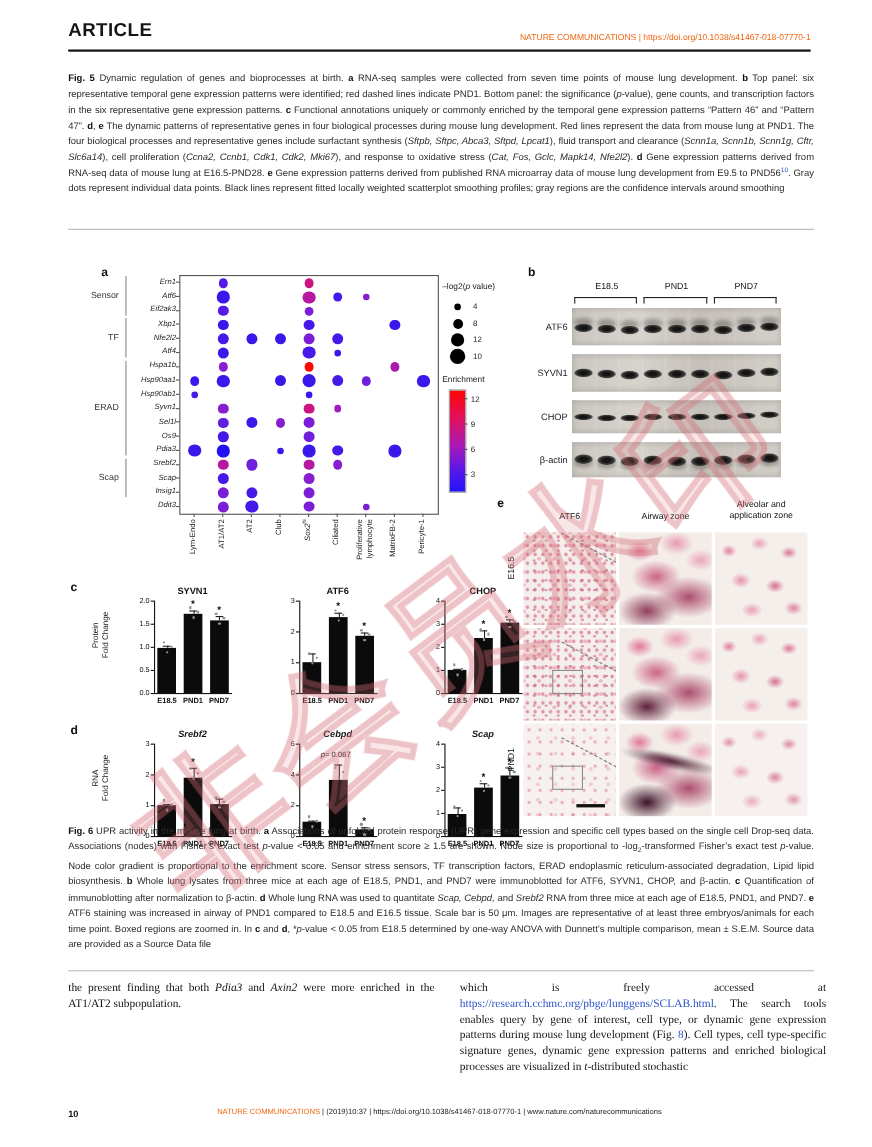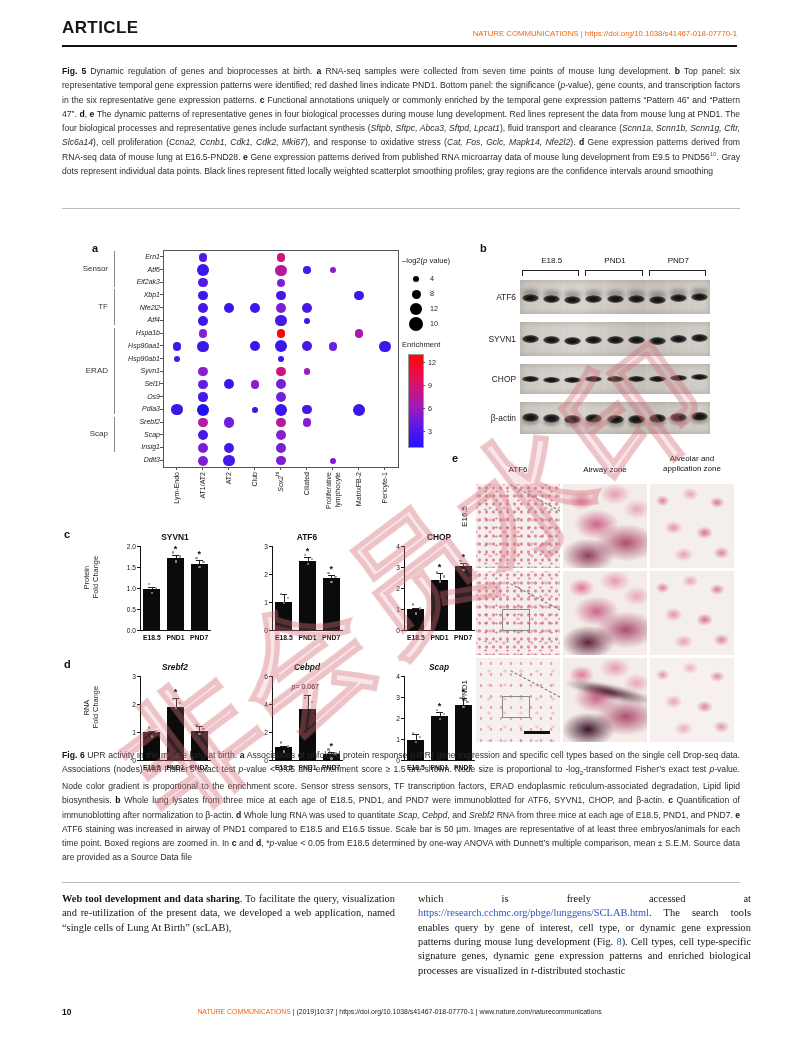--- a/index.html
+++ b/index.html
@@ -586,21 +586,21 @@
         <div class="gdot" style="left: 84.1667px; top: 43.725px;"></div>
         <div class="sig" style="left: 79.1667px; top: 25.05px;">*</div>
         <div class="xcat" style="left: 71.1667px;">PND7</div>
       </div>
     </div>
 
   <div class="caption" style="top:748px"><b>Fig. 6</b><span> UPR activity in the mouse lung at birth. </span><b>a</b><span> Associations of unfolded protein response (UPR) gene expression and specific cell types based on the single cell Drop-seq data. Associations (nodes) with Fisher’s exact test </span><i>p</i><span>-value &lt; 0.05 and enrichment score ≥ 1.5 are shown. Node size is proportional to -log</span><sub>2</sub><span>-transformed Fisher’s exact test </span><i>p</i><span>-value. Node color gradient is proportional to the enrichment score. Sensor stress sensors, TF transcription factors, ERAD endoplasmic reticulum-associated degradation, Lipid lipid biosynthesis. </span><b>b</b><span> Whole lung lysates from three mice at each age of E18.5, PND1, and PND7 were immunoblotted for ATF6, SYVN1, CHOP, and β-actin. </span><b>c</b><span> Quantification of immunoblotting after normalization to β-actin. </span><b>d</b><span> Whole lung RNA was used to quantitate </span><i>Scap, Cebpd,</i><span> and </span><i>Srebf2</i><span> RNA from three mice at each age of E18.5, PND1, and PND7. </span><b>e</b><span> ATF6 staining was increased in airway of PND1 compared to E18.5 and E16.5 tissue. Scale bar is 50 μm. Images are representative of at least three embryos/animals for each time point. Boxed regions are zoomed in. In </span><b>c</b><span> and </span><b>d</b><span>, *</span><i>p</i><span>-value &lt; 0.05 from E18.5 determined by one-way ANOVA with Dunnett’s multiple comparison, mean ± S.E.M. Source data are provided as a Source Data file</span></div>
   <div class="cap-rule" style="top:882px"></div>
 
   <div class="bodycol" style="left:62px">
-      <p><b>Web tool development and data sharing</b><span>. To facilitate the query, visualization and re-utilization of the present data, we developed a web application, named “single cells of Lung At Birth” (scLAB),</span></p>
+      <p><span>the present finding that both </span><i>Pdia3</i><span> and </span><i>Axin2</i><span> were more enriched in the AT1/AT2 subpopulation.</span></p>
     </div>
   <div class="bodycol" style="left:418px">
       <p><span>which is freely accessed at </span><a href="#" class="lnk">https://research.cchmc.org/pbge/lunggens/SCLAB.html</a><span>. The search tools enables query by gene of interest, cell type, or dynamic gene expression patterns during mouse lung development (Fig. </span><a href="#" class="lnk">8</a><span>). Cell types, cell type-specific signature genes, dynamic gene expression patterns and enriched biological processes are visualized in </span><i>t</i><span>-distributed stochastic</span></p>
     </div>
 
   <div class="footer-page">10</div>
   <div class="footer-line"><span class="brand">NATURE COMMUNICATIONS</span><span> | (2019)10:37 | https://doi.org/10.1038/s41467-018-07770-1 | www.nature.com/naturecommunications</span></div>
 
   <div class="watermark">非会员水印</div>
 </div>

